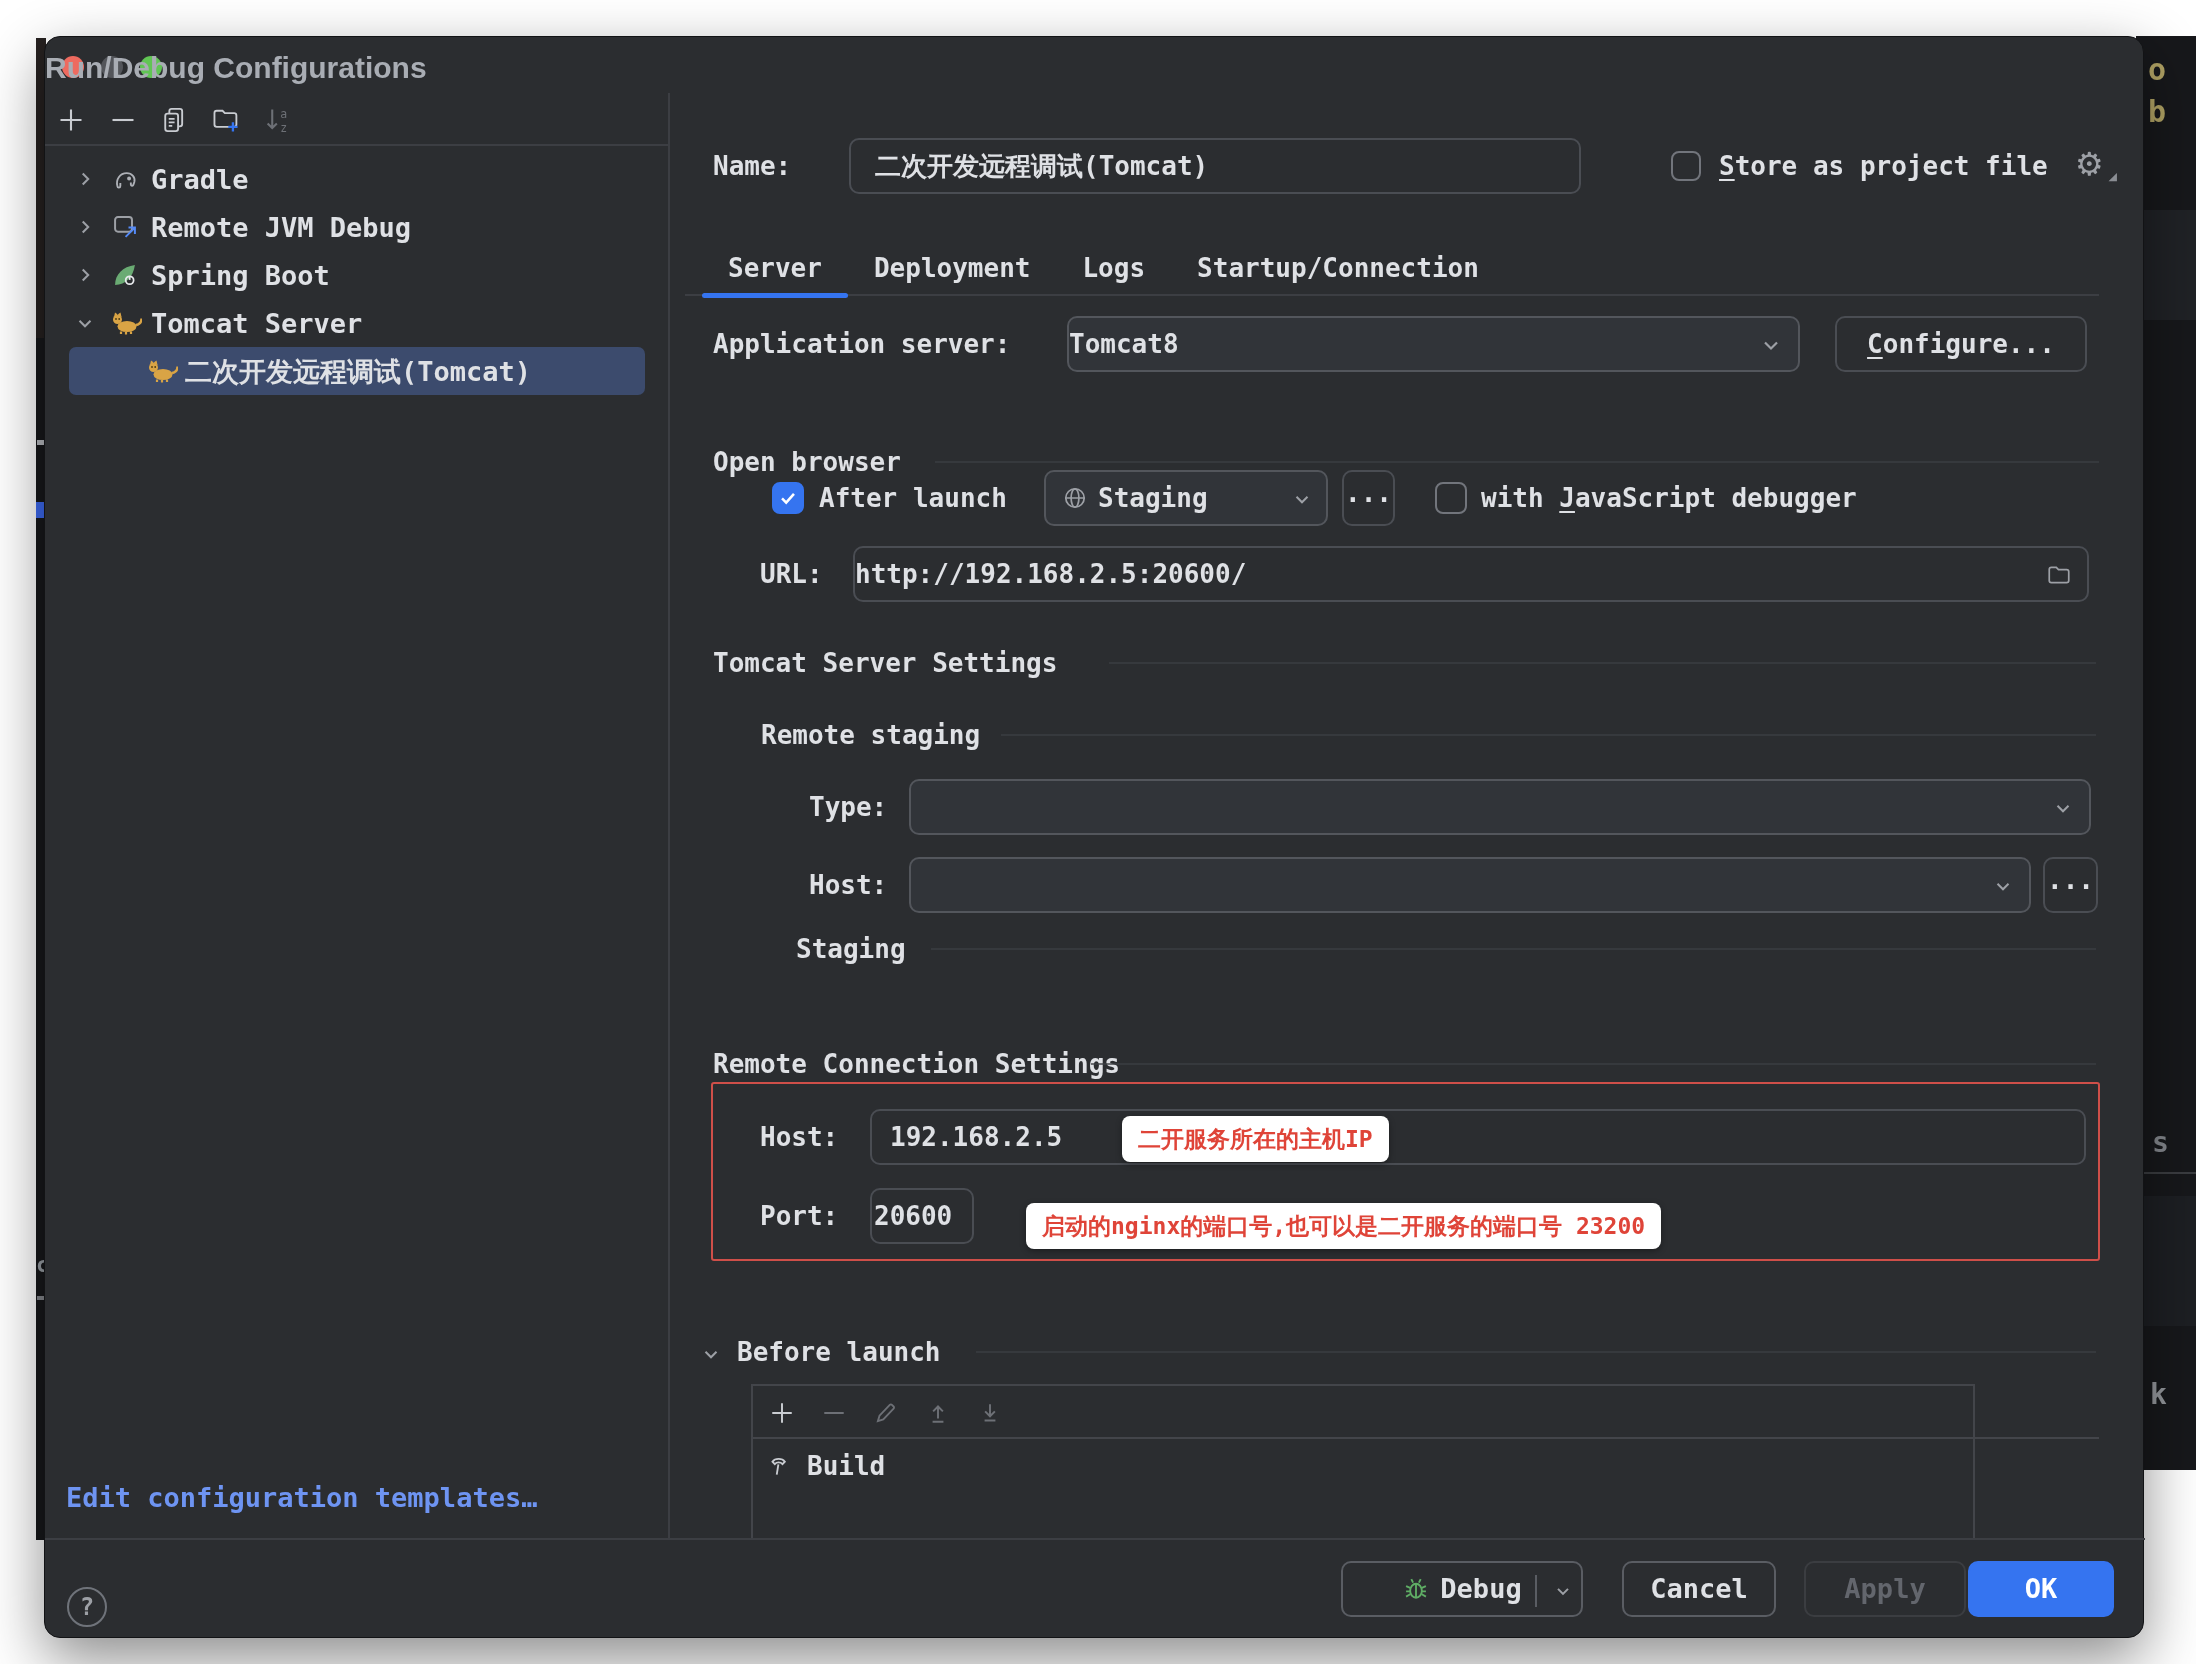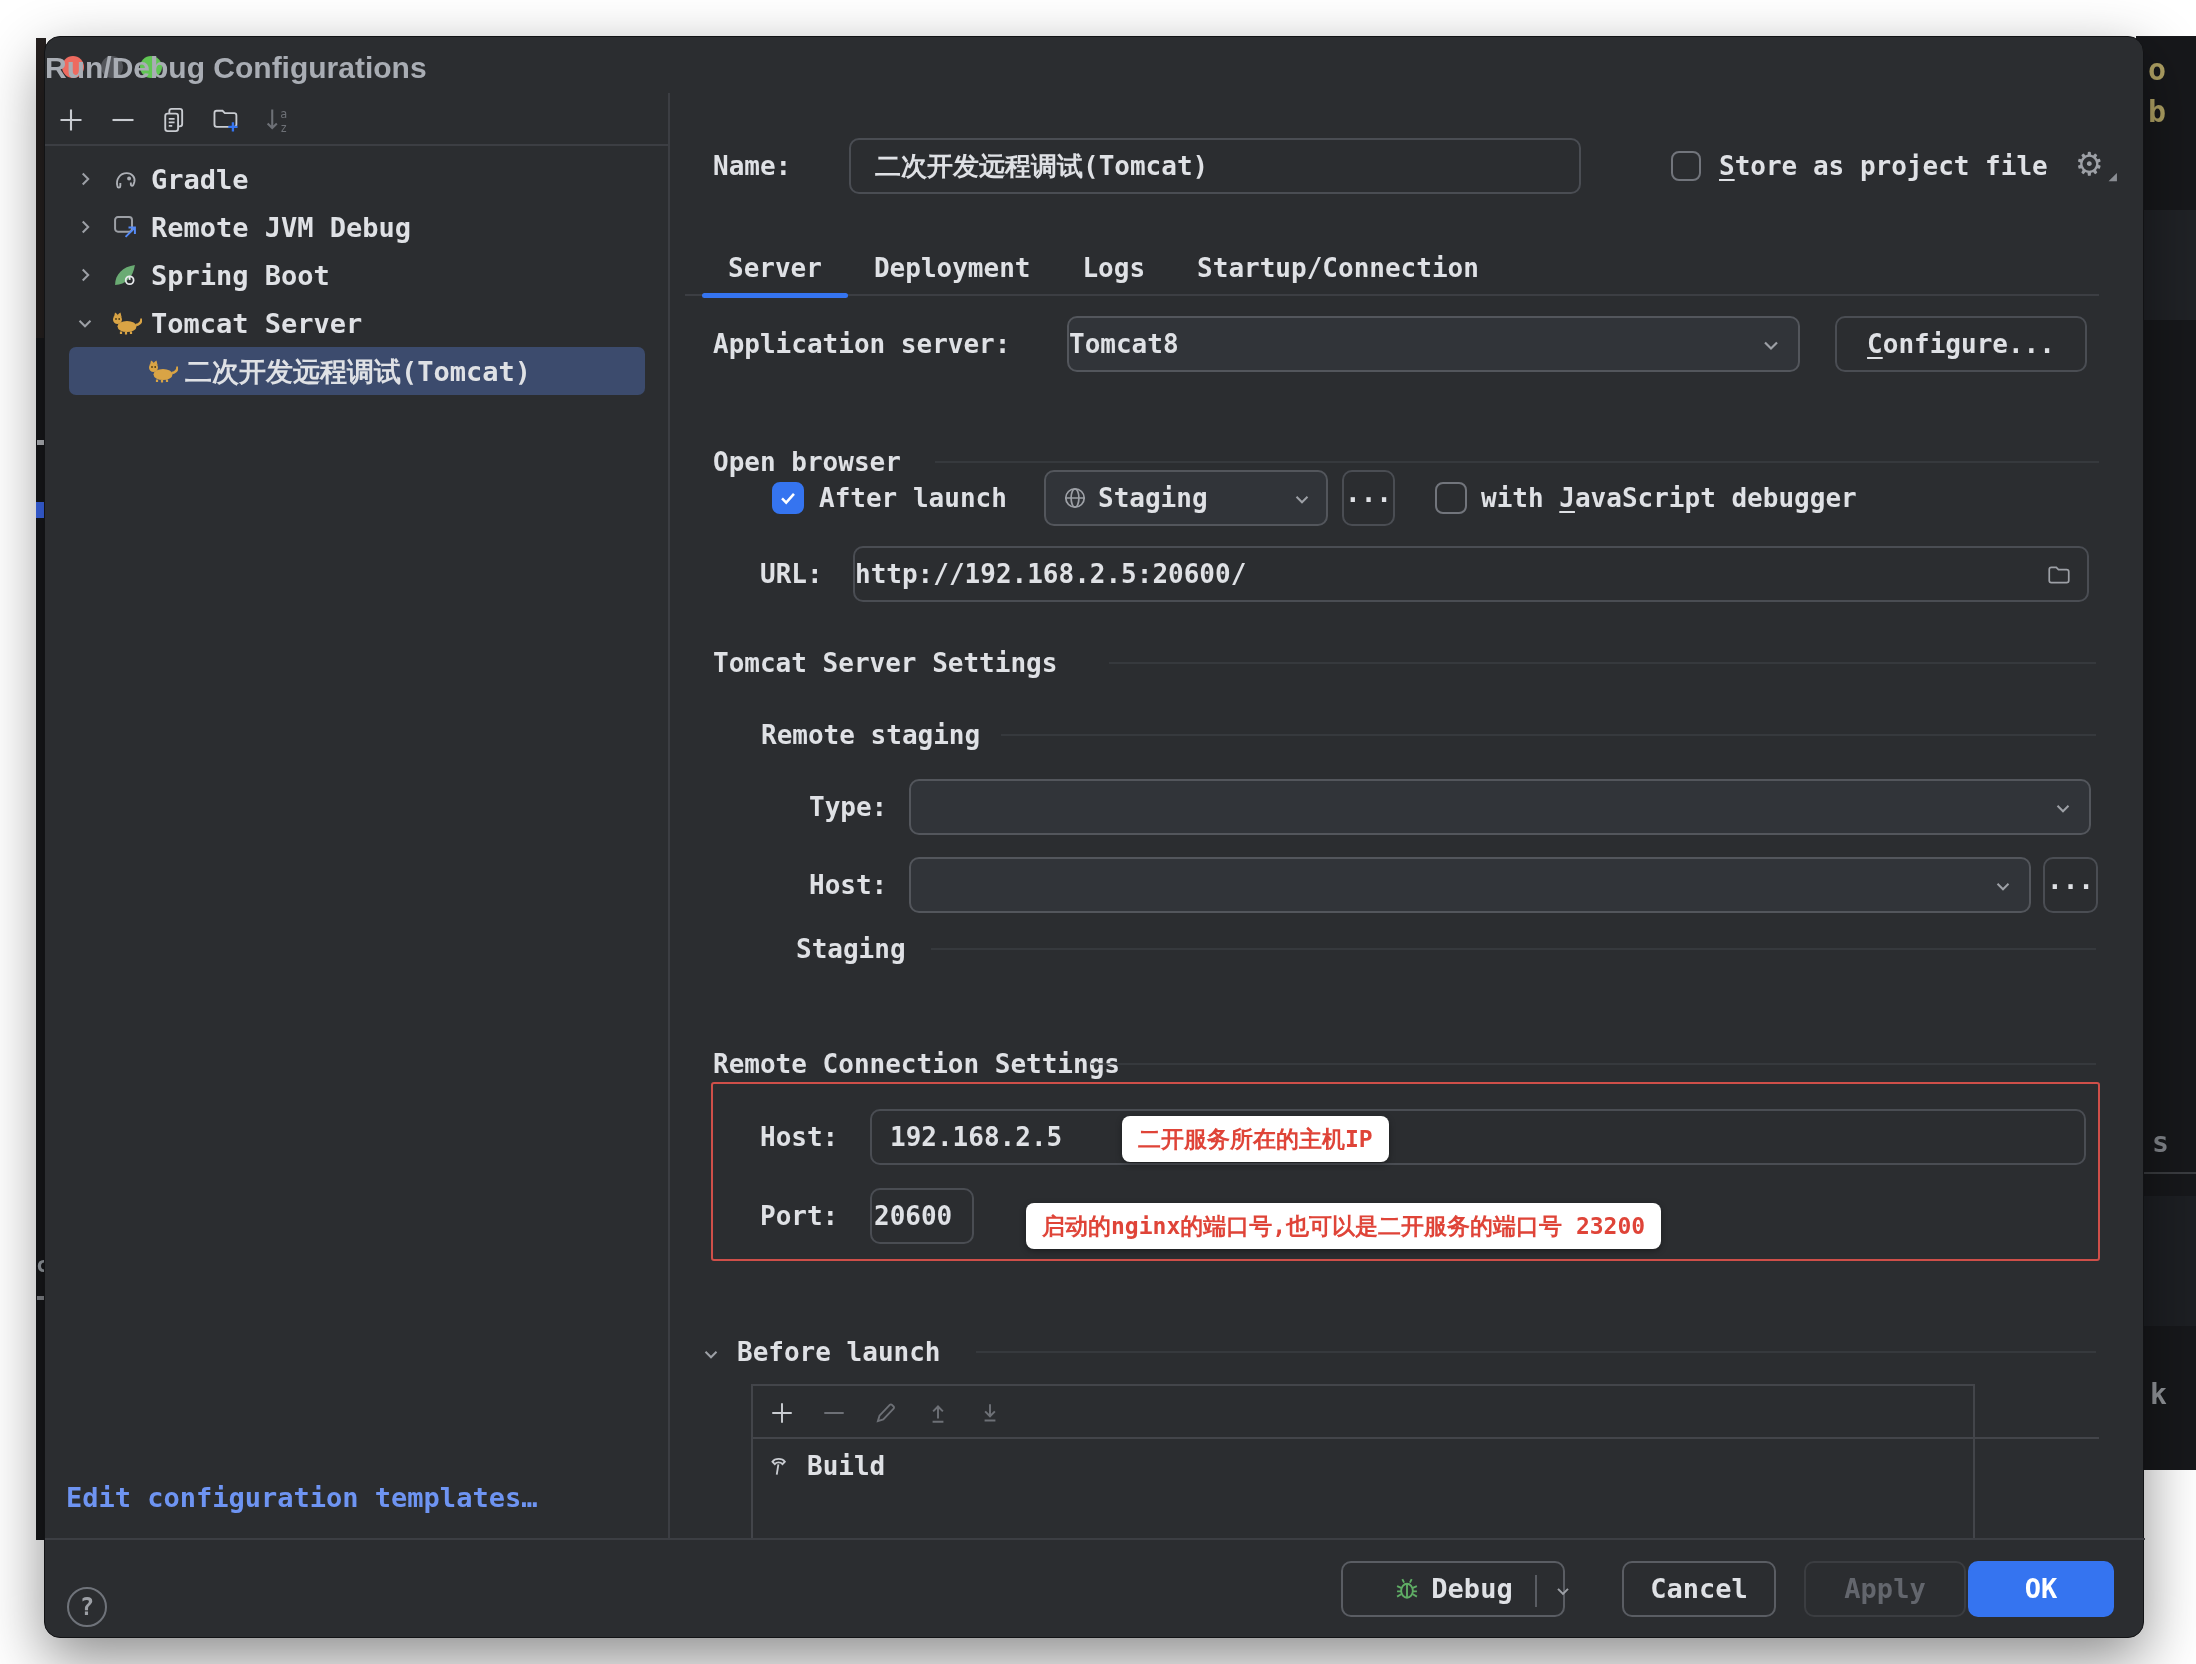--- a/index.html
+++ b/index.html
@@ -365,21 +365,21 @@
         </span>
       <span class="t t26" style="margin-left:12px">Build</span>
     </div>
   </div>
 
   <div class="a hline" style="left:0;top:1501px;width:2100px"></div>
   <div class="a" style="left:22px;top:1550px;width:40px;height:40px;border:2px solid #6f737a;border-radius:50%;display:flex;align-items:center;justify-content:center">
     <span class="t" style="font-size:24px;color:#9da0a6">?</span>
   </div>
 
-  <div class="a btn" style="left:1296px;top:1524px;width:224px;height:56px">
+  <div class="a btn" style="left:1296px;top:1524px;width:242px;height:56px">
     <span class="ico" style="margin-right:10px">
       <svg width="28" height="28" viewBox="0 0 24 24" fill="none" stroke="#5fad65" stroke-width="1.6">
         <ellipse cx="12" cy="13.5" rx="5" ry="6"></ellipse>
           <path d="M12 7.5v12M7 11l-3.5-1.5M7 14H3.5M7 16.5L3.5 18.5M17 11l3.5-1.5M17 14h3.5M17 16.5l3.5 2M9.5 6.5L8 3.5M14.5 6.5L16 3.5"></path>
         </svg>
       </span>
     <span class="t t27">Debug</span>
     <span class="a" style="left:192px;top:12px;width:2px;height:32px;background:#5a5d63"></span>
     <span class="a ico" style="left:202px;top:16px;width:36px;height:24px">
       <svg width="20" height="20" viewBox="0 0 24 24" fill="none" stroke="#9da0a6" stroke-width="2.4">

